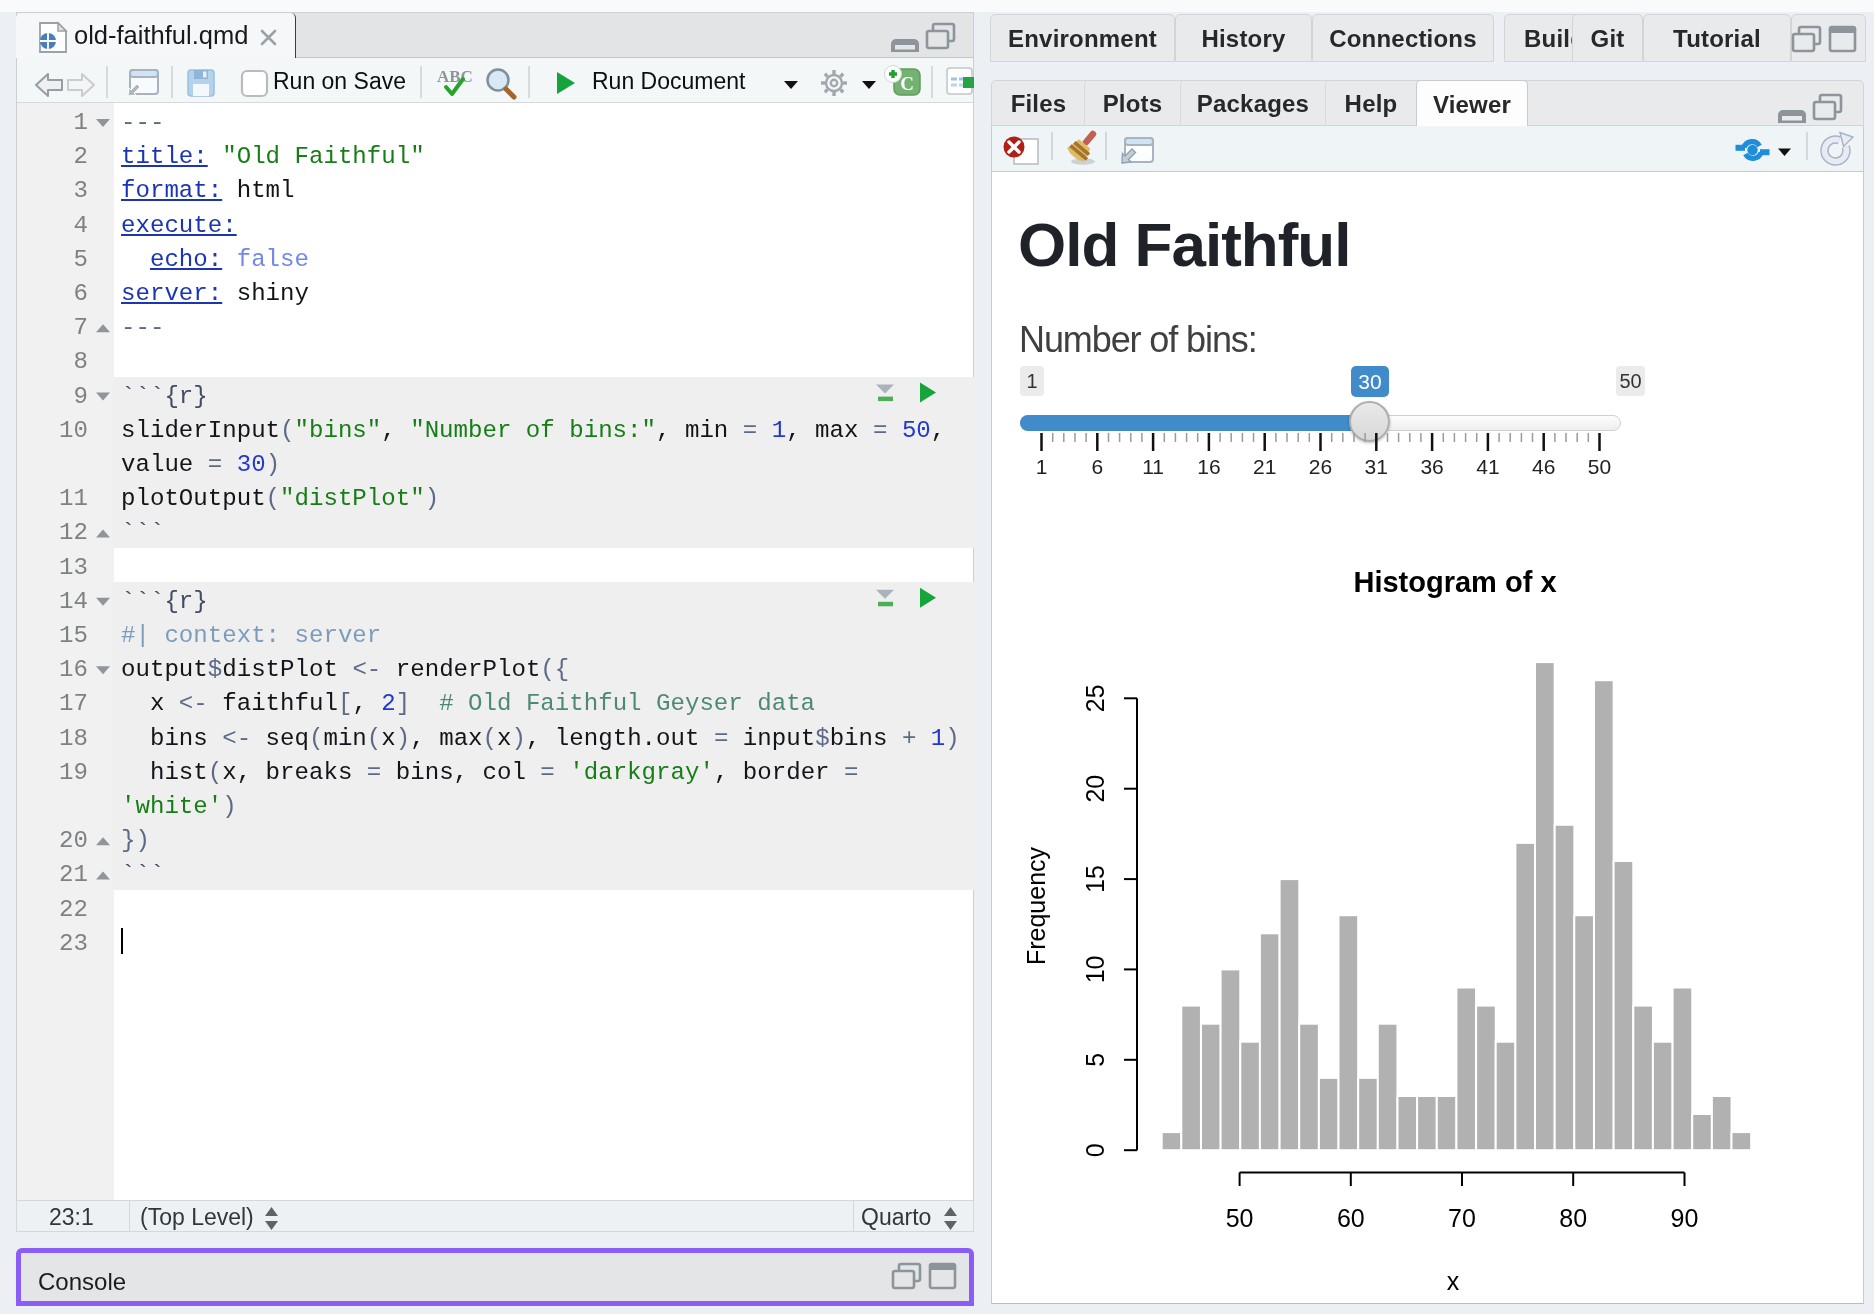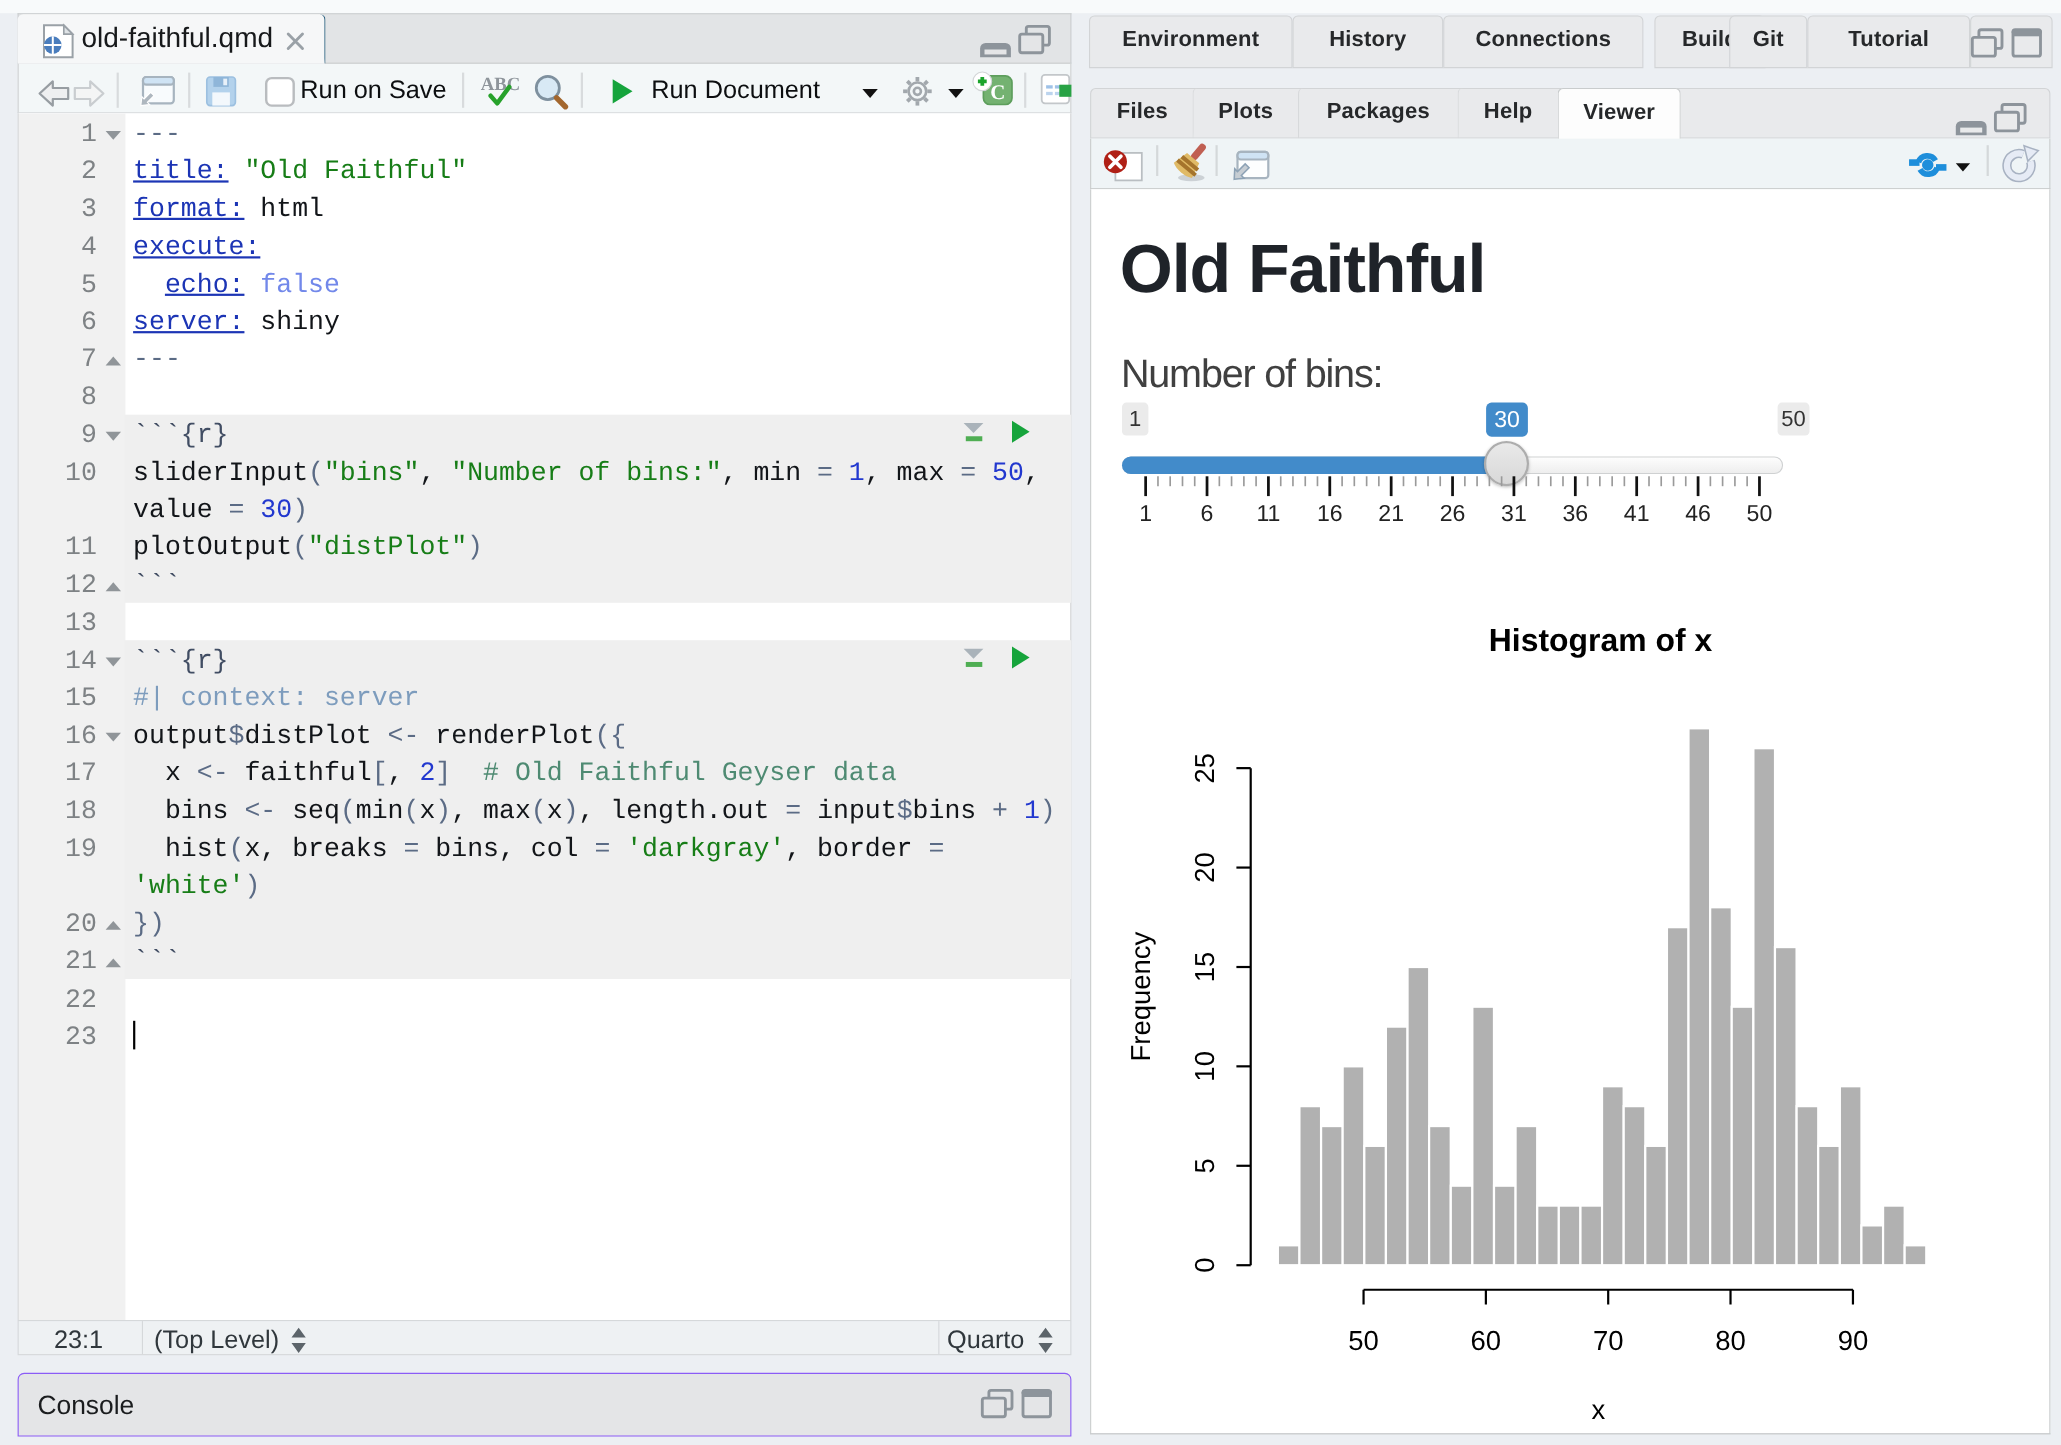--- a/index.html
+++ b/index.html
@@ -21,27 +21,27 @@
 .crow { position:absolute; left:105px; white-space:pre; color:#121519;
   font:24.1px/34.2px "Liberation Mono",monospace; }
 .chunkbg { position:absolute; left:97px; width:861px; background:#efefef; }
 .k { color:#1c35b5;text-decoration:underline; } .s { color:#177d17; } .n { color:#2238cf; }
 .o { color:#5b6b85; } .c { color:#4e8a72; } .y { color:#7d9cbd; }
 .d { color:#5b6b85; } .f { color:#7288ea; } .h { color:#414d63; }
 #statusbar { left:16px; top:1200px; width:958px; height:32px; background:#eef1f3;
   border:1px solid #d5d8da; }
 #statusbar .t { position:absolute; top:3px; font-size:23px; color:#30373c; }
 #consoleh { left:16px; top:1248px; width:958px; height:58px; background:#e4e5e7;
-  border:1px solid #8b5cf6; border-radius:6px 6px 0 0; }
+  border:5px solid #8b5cf6; border-radius:6px 6px 0 0; }
 #consoleh span { position:absolute; left:17px; top:15px; font-size:24px; color:#1a1c1e; }
 
 .rtab { position:absolute; height:48px; background:#e9eaec; border:1px solid #d2d4d6;
   border-radius:5px 5px 0 0; }
 .rtab b, .ftab b { position:absolute; width:100%; text-align:center; top:10px;
-  font-size:20px; font-weight:700; color:#26282a; letter-spacing:0.2px; }
+  font-size:24px; font-weight:700; color:#26282a; letter-spacing:0.2px; }
 .ftab { position:absolute; height:46px; background:#e9eaec; border:1px solid #d2d4d6;
   border-radius:5px 5px 0 0; }
 #vtoolbar { left:991px; top:126px; width:873px; height:46px; background:#eff4f6;
   border-left:1px solid #c9cccd; border-right:1px solid #c9cccd; border-bottom:1px solid #c9cccd; }
 #vcontent { left:991px; top:172px; width:873px; height:1132px; background:#fff;
   border-left:1px solid #c9cccd; border-right:1px solid #c9cccd; border-bottom:1px solid #b9bdbf; }
 
 #h1 { left:1018px; top:209px; font-size:62px; font-weight:700; color:#1f2329; letter-spacing:-1px; }
 #lbl { left:1019px; top:319px; font-size:36px; color:#404040; letter-spacing:-1.1px; }
 .slab { position:absolute; top:366px; height:30px; background:#ebebeb; border-radius:4px;

